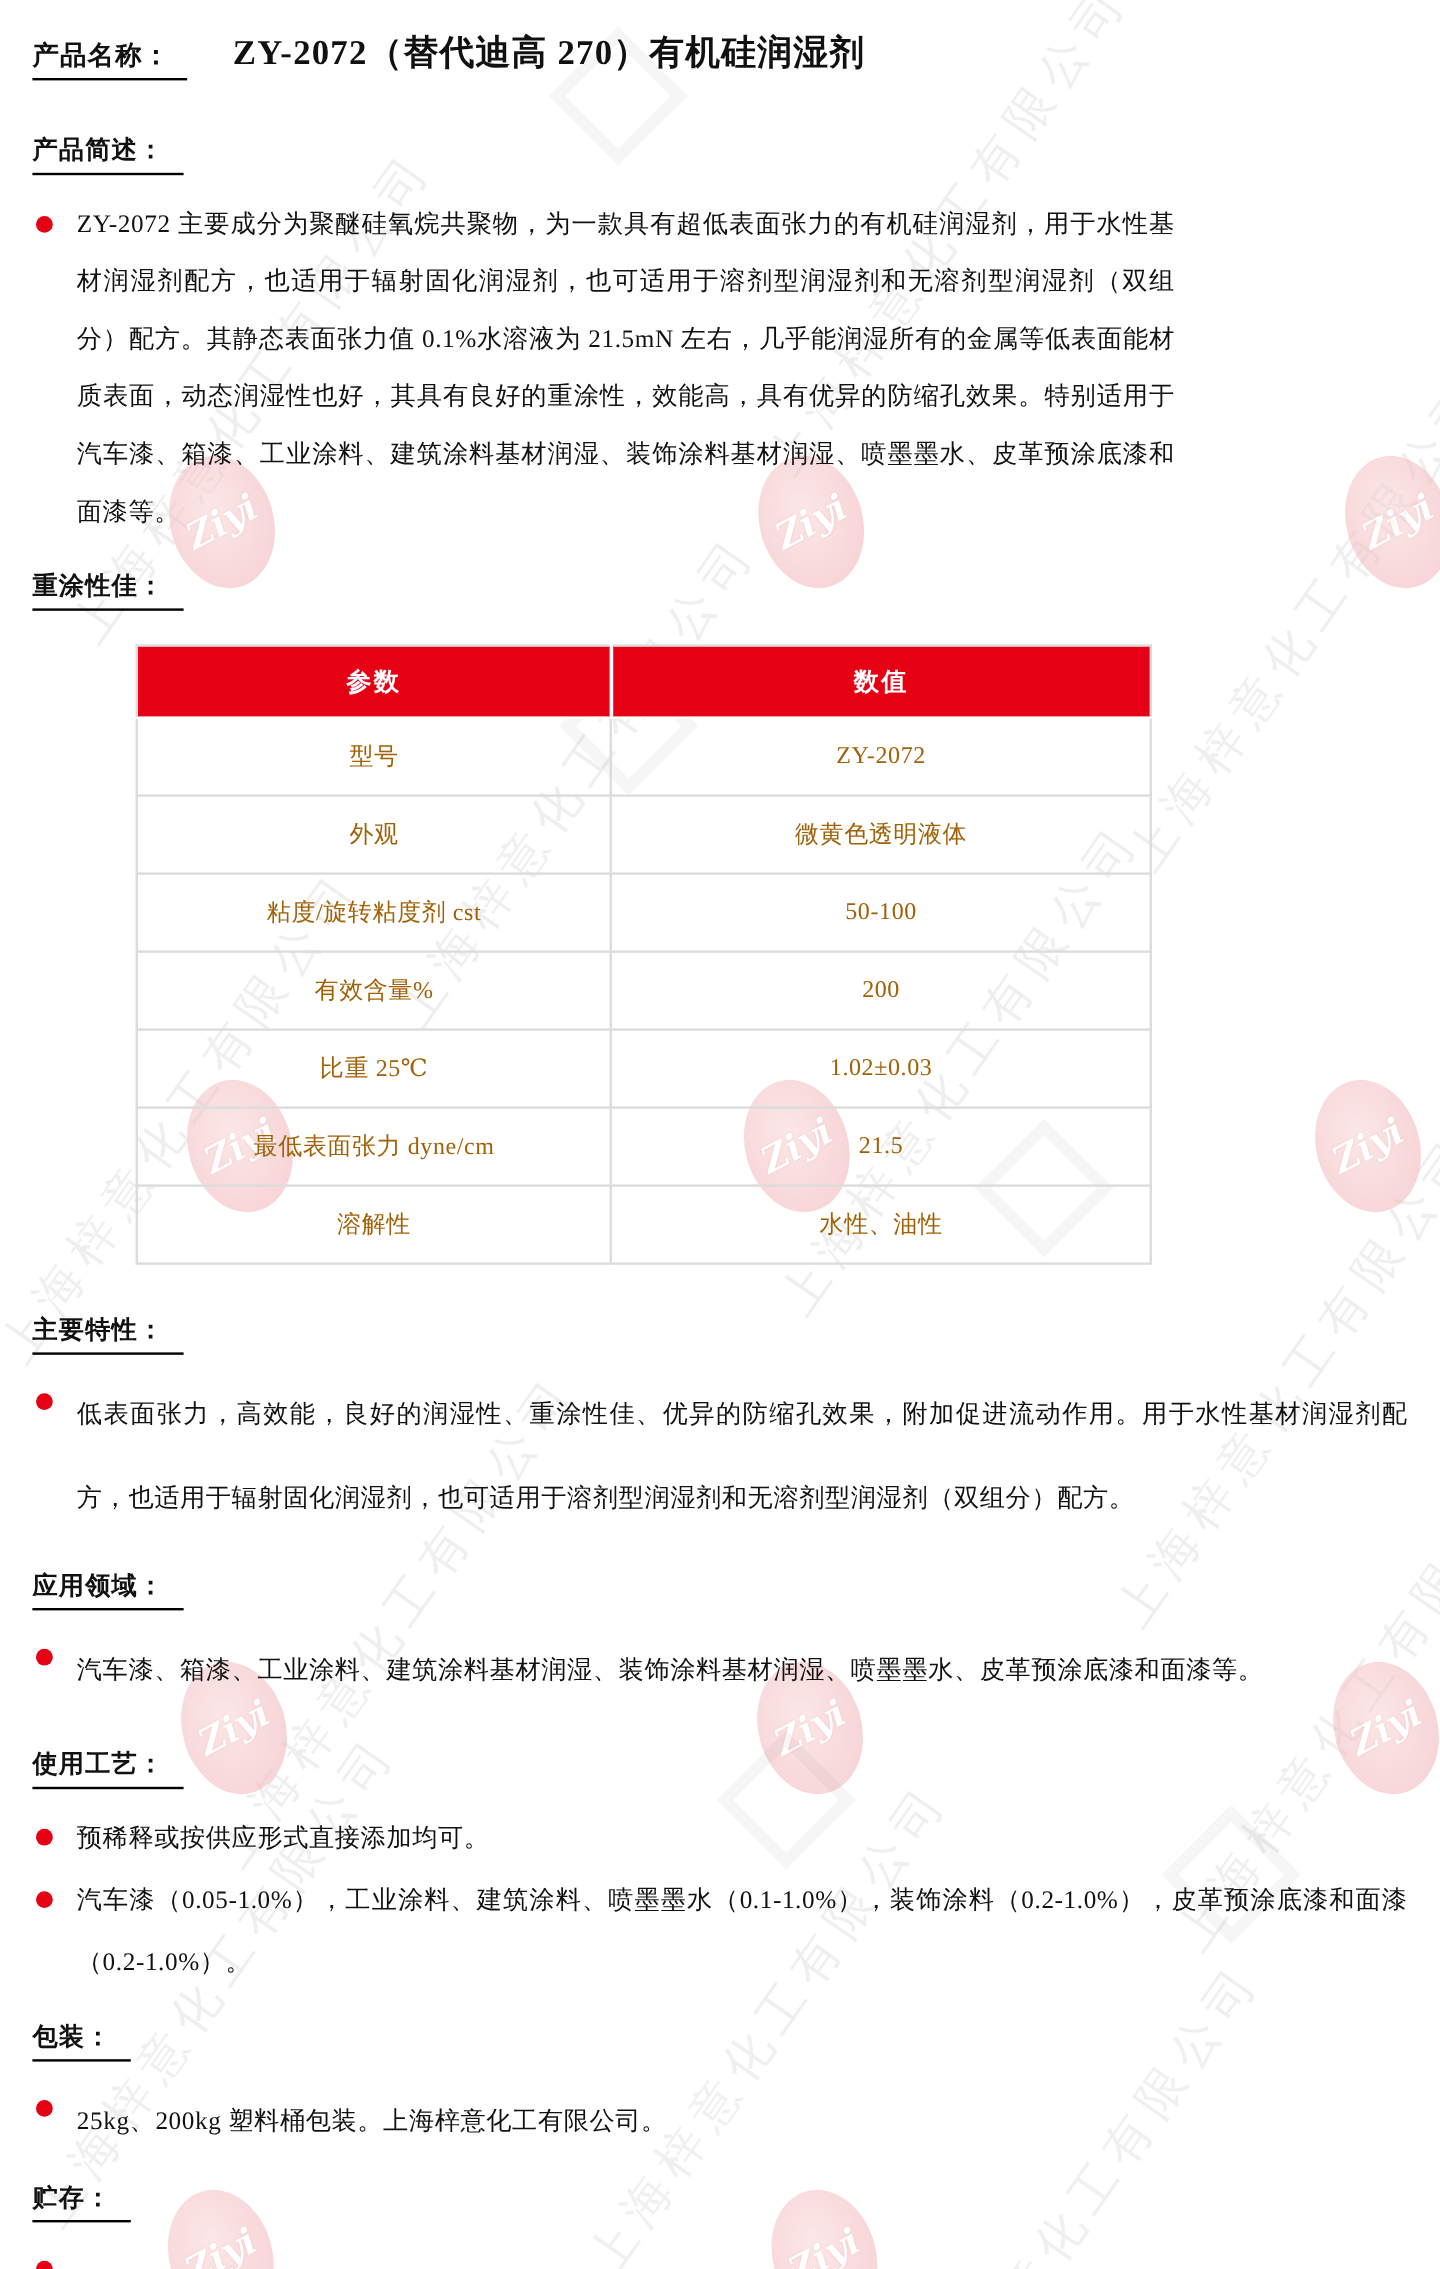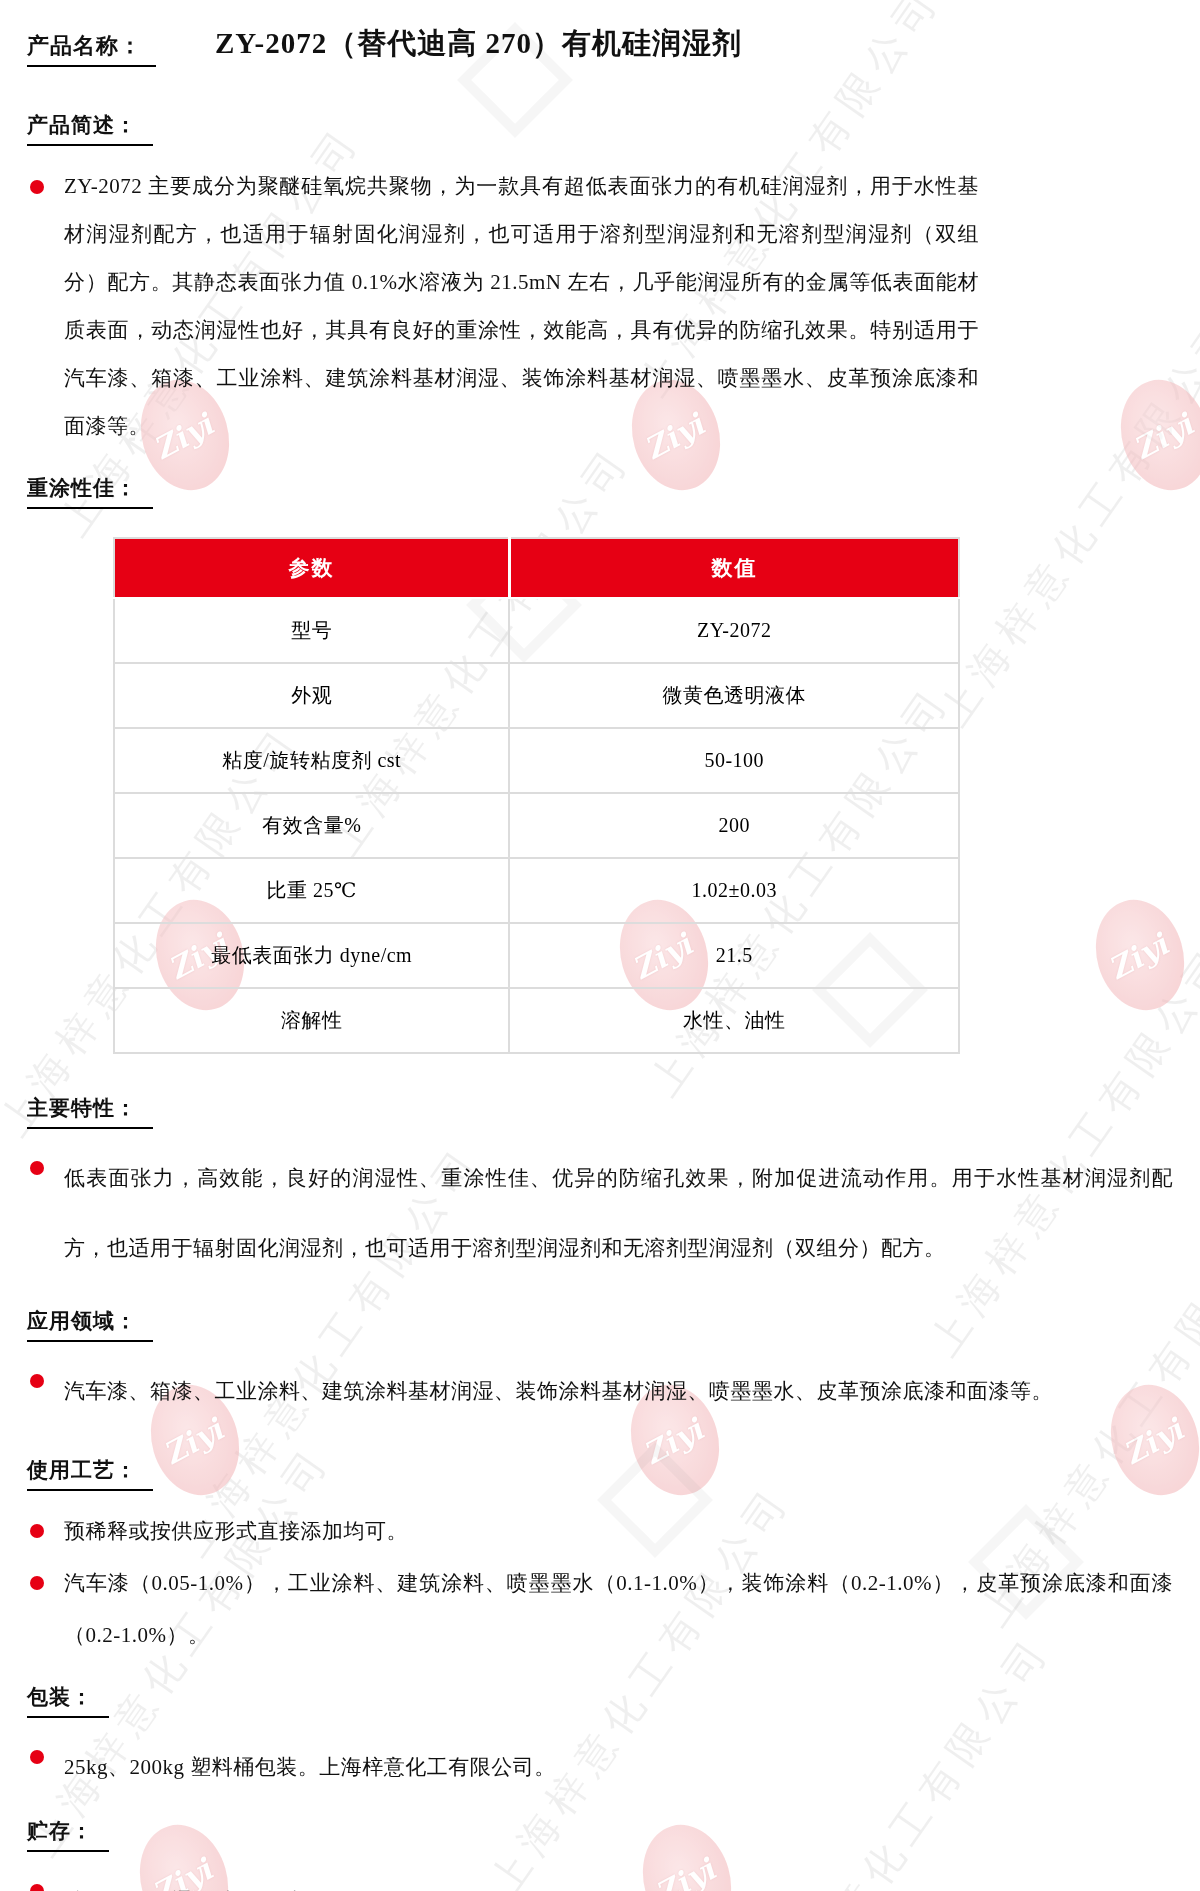--- a/index.html
+++ b/index.html
@@ -26,21 +26,21 @@
     font-family:"DejaVu Serif","Liberation Serif",serif;font-style:italic;
     font-size:30px;color:#ffffff;font-weight:700;transform:rotate(-12deg);
     text-shadow:0 0 2px rgba(220,120,125,.6);
   }
   .wm-diamond{
     position:absolute;width:62px;height:62px;border:10px solid #8f8f8f;opacity:.08;
     transform:translate(-50%,-50%) rotate(45deg);
   }
   
   .content{position:relative;z-index:1;padding:0 27px;}
-  .title-row{display:flex;align-items:baseline;margin:24px 0 0 0;gap:21px;}
+  .title-row{display:flex;align-items:baseline;margin:24px 0 0 0;}
   .title-label{
     font-size:22px;font-weight:700;border-bottom:2px solid #000;
     padding:0 14px 4px 0;letter-spacing:1px;
   }
   .doc-title{font-size:29px;font-weight:700;margin-left:38px;letter-spacing:1px;}
   .sec-heading{margin-top:42px;}
   .sec-heading span{
     display:inline-block;font-size:21px;font-weight:700;
     border-bottom:2px solid #000;padding:0 16px 5px 0;letter-spacing:1px;
   }
@@ -61,21 +61,21 @@
     border-collapse:collapse;margin:28px 0 0 86px;width:847px;
     table-layout:fixed;background:transparent;
   }
   .prop-table th{
     background:#e60014;color:#fff;font-size:21px;font-weight:700;
     height:56px;text-align:center;letter-spacing:2px;
     border-right:3px solid #fff;border-bottom:2px solid #fff;
   }
   .prop-table th:last-child{border-right:none;}
   .prop-table td{
-    height:61px;text-align:center;font-size:20px;color:#000000;
+    height:61px;text-align:center;font-size:20px;color:#a16207;
     border:2px solid #dcdcdc;background:transparent;letter-spacing:0.5px;
   }
   .prop-table{border:2px solid #dcdcdc;}
   
   .footer-note{
     margin-top:38px;background:#ececec;padding:22px 30px 24px 30px;
     font-size:17.5px;line-height:45px;text-align:justify;color:#222;
     letter-spacing:0.5px;
   }
 </style>

